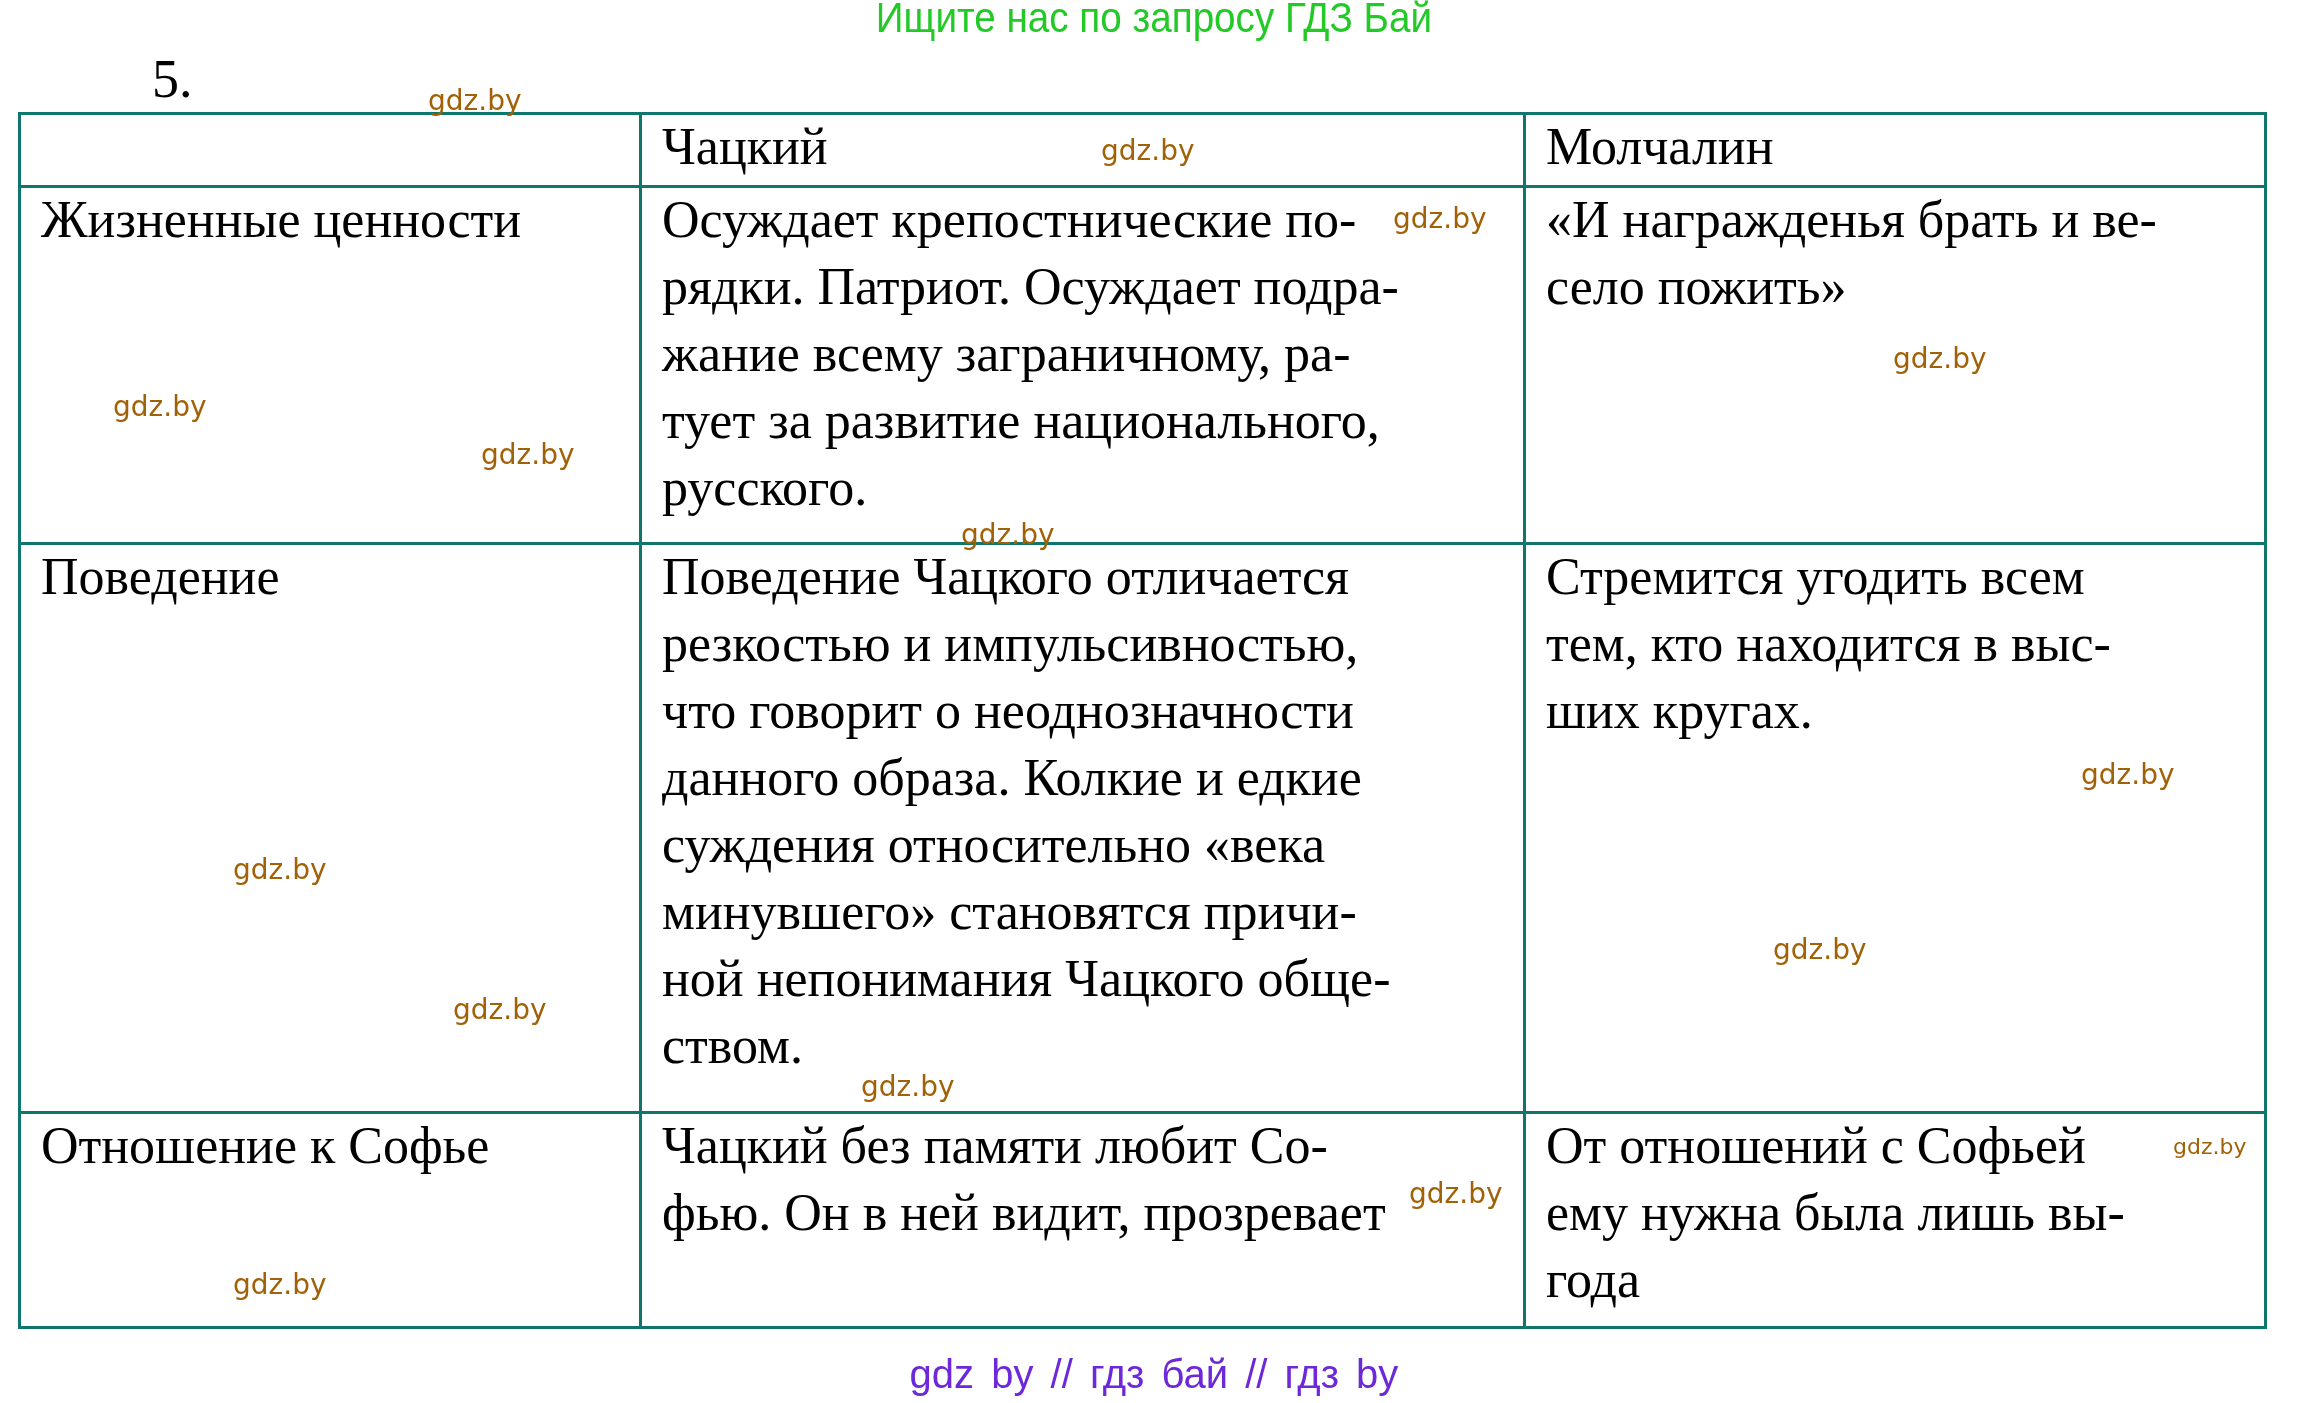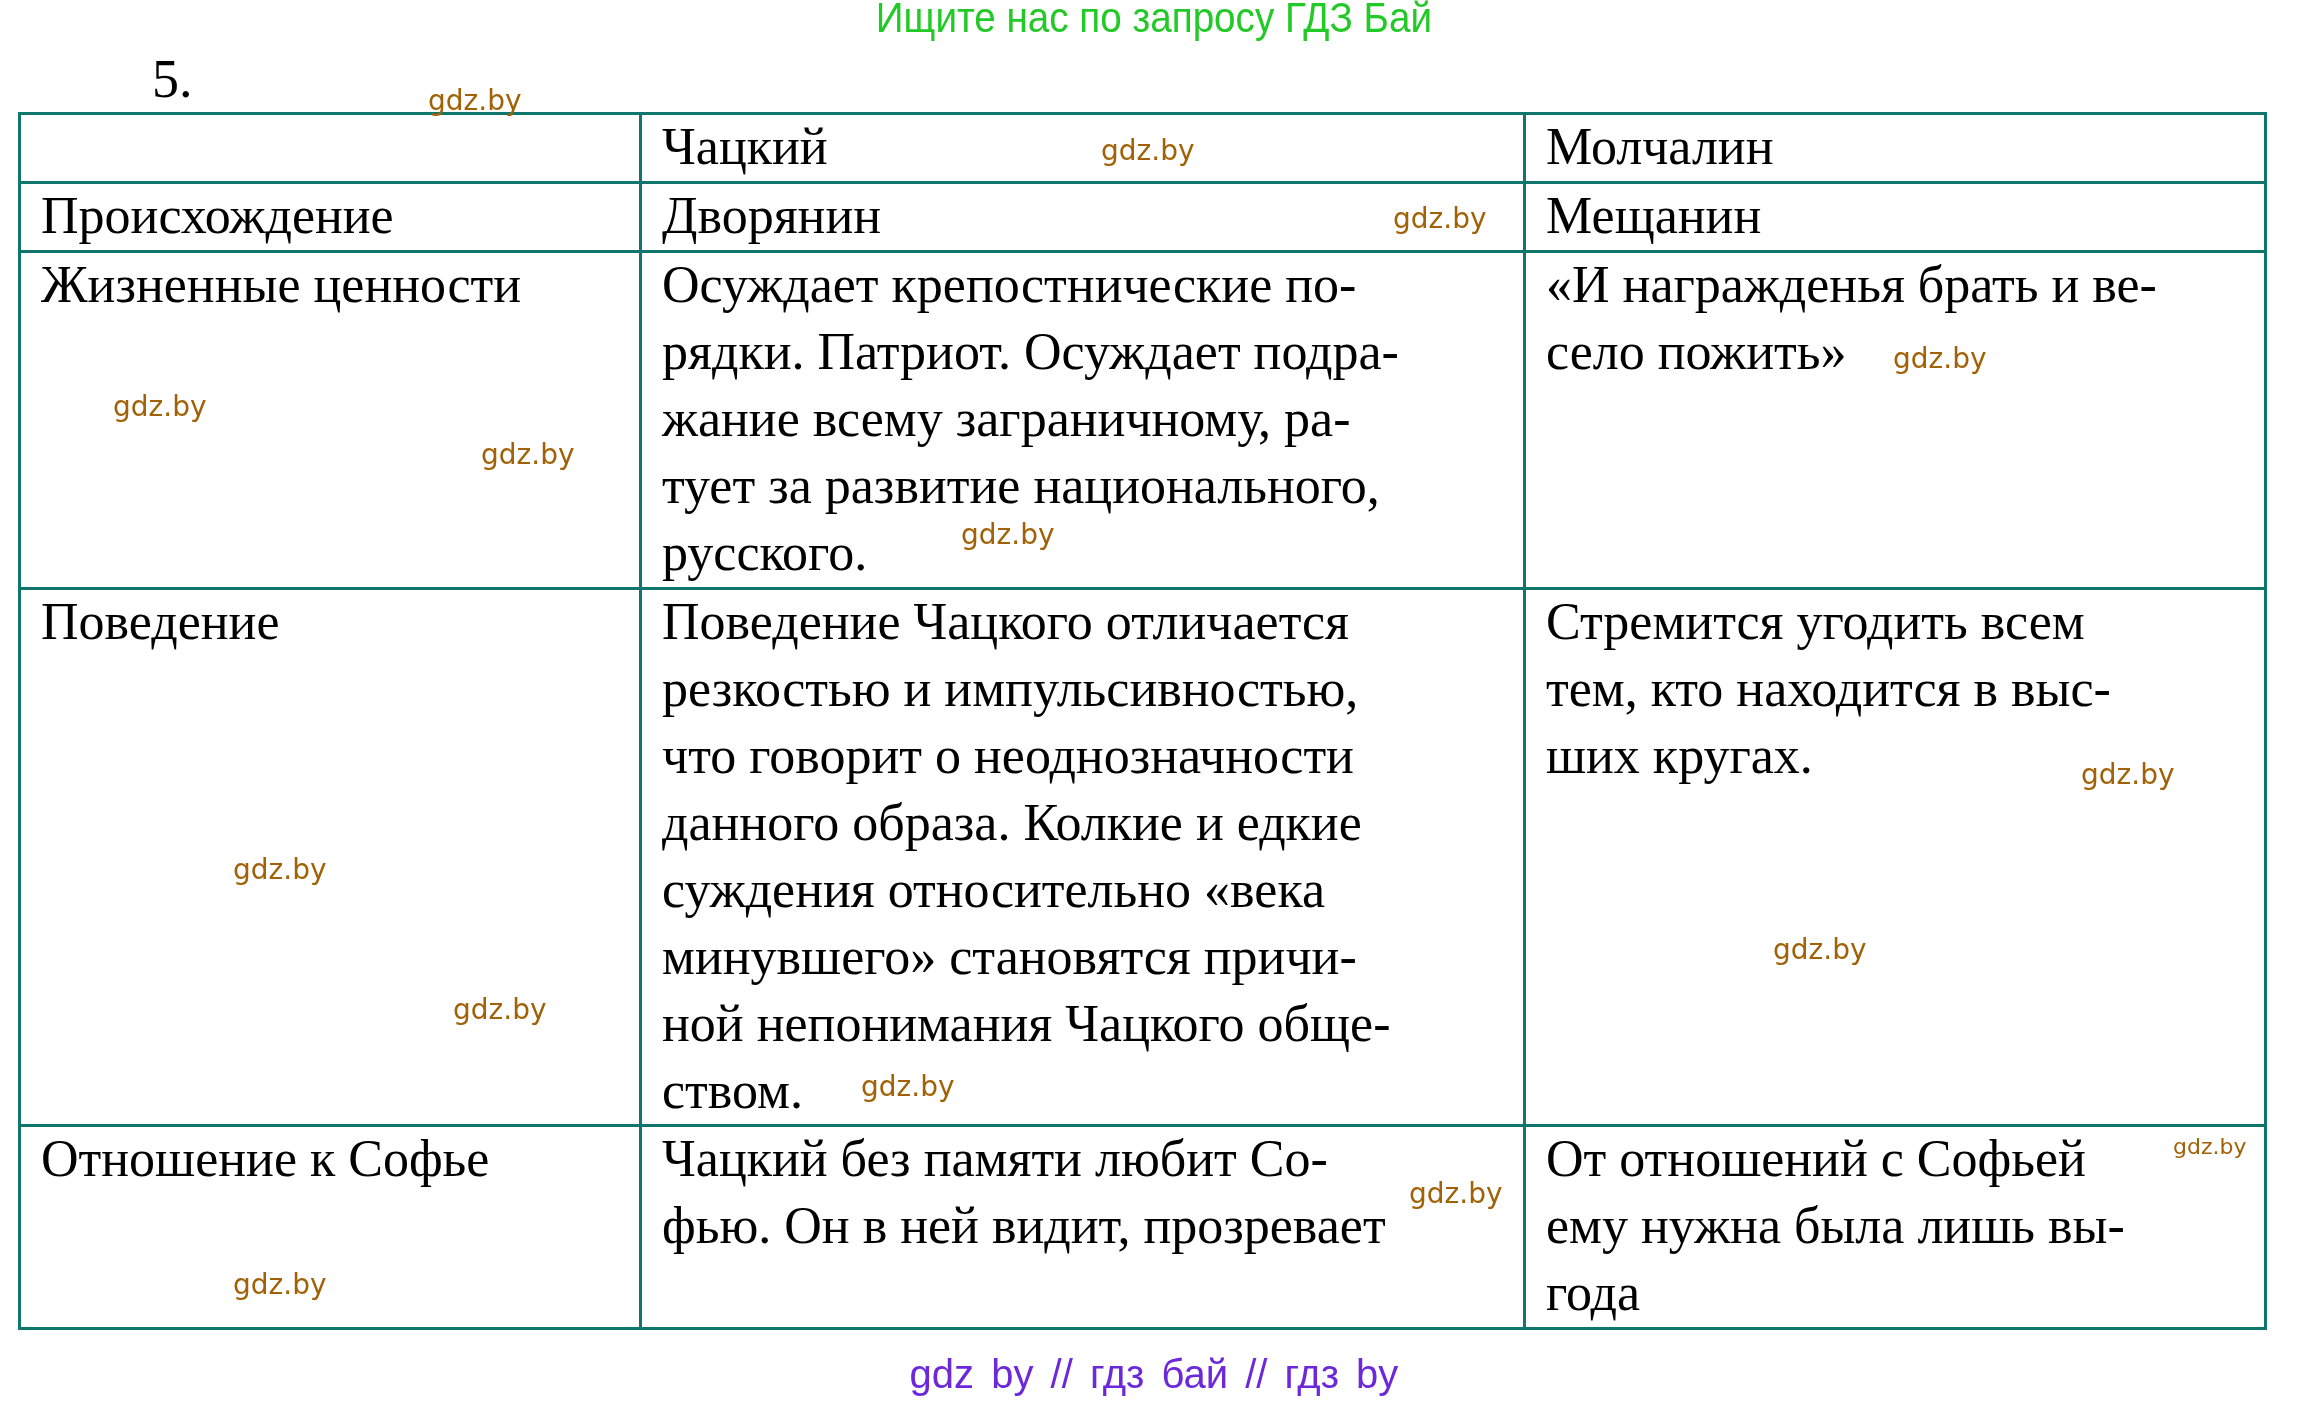--- a/index.html
+++ b/index.html
@@ -55,31 +55,20 @@
   <tbody>
       <tr class="r0">
     <td>
           <span class="cell-text"></span>
         </td>
     <td>
           <span class="cell-text">Чацкий</span>
         </td>
     <td>
           <span class="cell-text">Молчалин</span>
-        </td>
-  </tr>
-  <tr class="r1">
-    <td>
-          <span class="cell-text">Происхождение</span>
-        </td>
-    <td>
-          <span class="cell-text">Дворянин</span>
-        </td>
-    <td>
-          <span class="cell-text">Мещанин</span>
         </td>
   </tr>
   <tr class="r2">
     <td>
           <span class="cell-text">Жизненные ценности</span>
         </td>
     <td>
           <span class="cell-text">Осуждает крепостнические по-
 рядки. Патриот. Осуждает подра-
 жание всему заграничному, ра-

